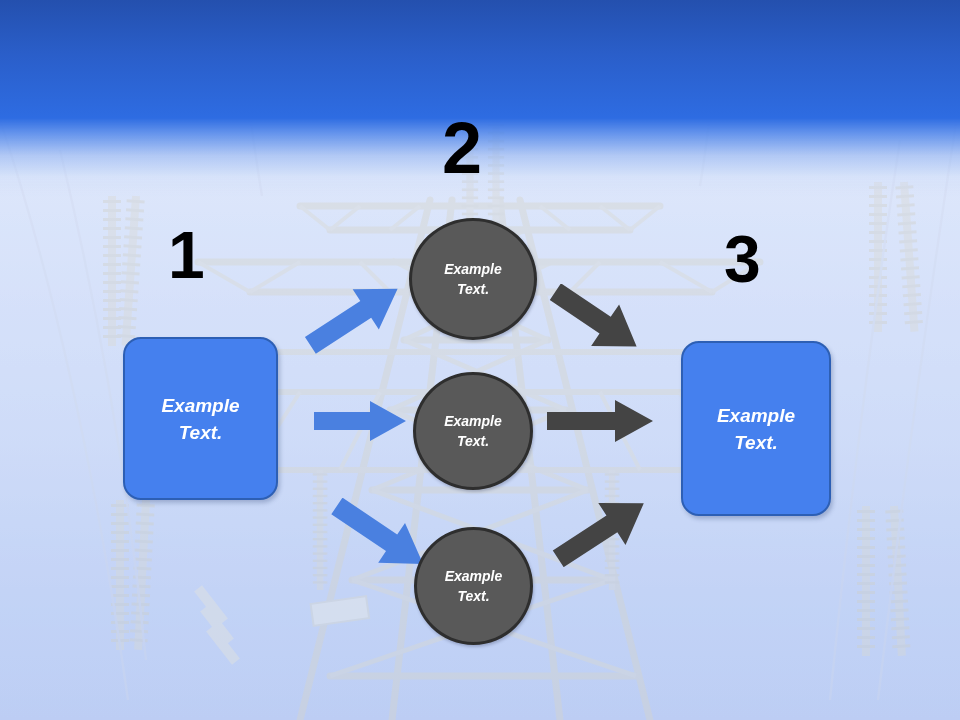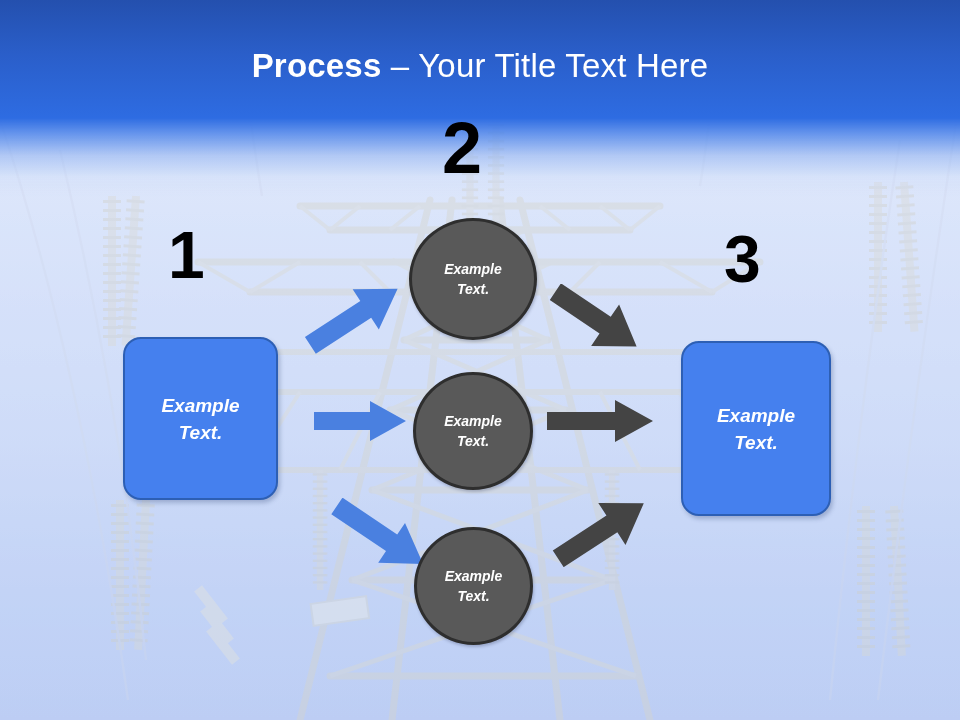--- a/index.html
+++ b/index.html
@@ -301,23 +301,20 @@
         <rect x="190" y="600" width="42" height="10" transform="rotate(52 211 605)"></rect>
         <rect x="196" y="620" width="42" height="10" transform="rotate(52 217 625)"></rect>
         <rect x="202" y="640" width="42" height="10" transform="rotate(52 223 645)"></rect>
       </g>
     </svg>
   </div>
 
   <div id="header"></div>
   <div id="header-fade"></div>
 
-  <div id="title">
-    <span class="strong">Process</span><span class="light"> – Your Title Text Here</span>
-  </div>
 
   <div class="step-num" id="num-1">1</div>
   <div class="step-num" id="num-2">2</div>
   <div class="step-num" id="num-3">3</div>
 
   <div class="bluebox" id="box-1">
     <div>
       <div>Example</div>
       <div>Text.</div>
     </div>

